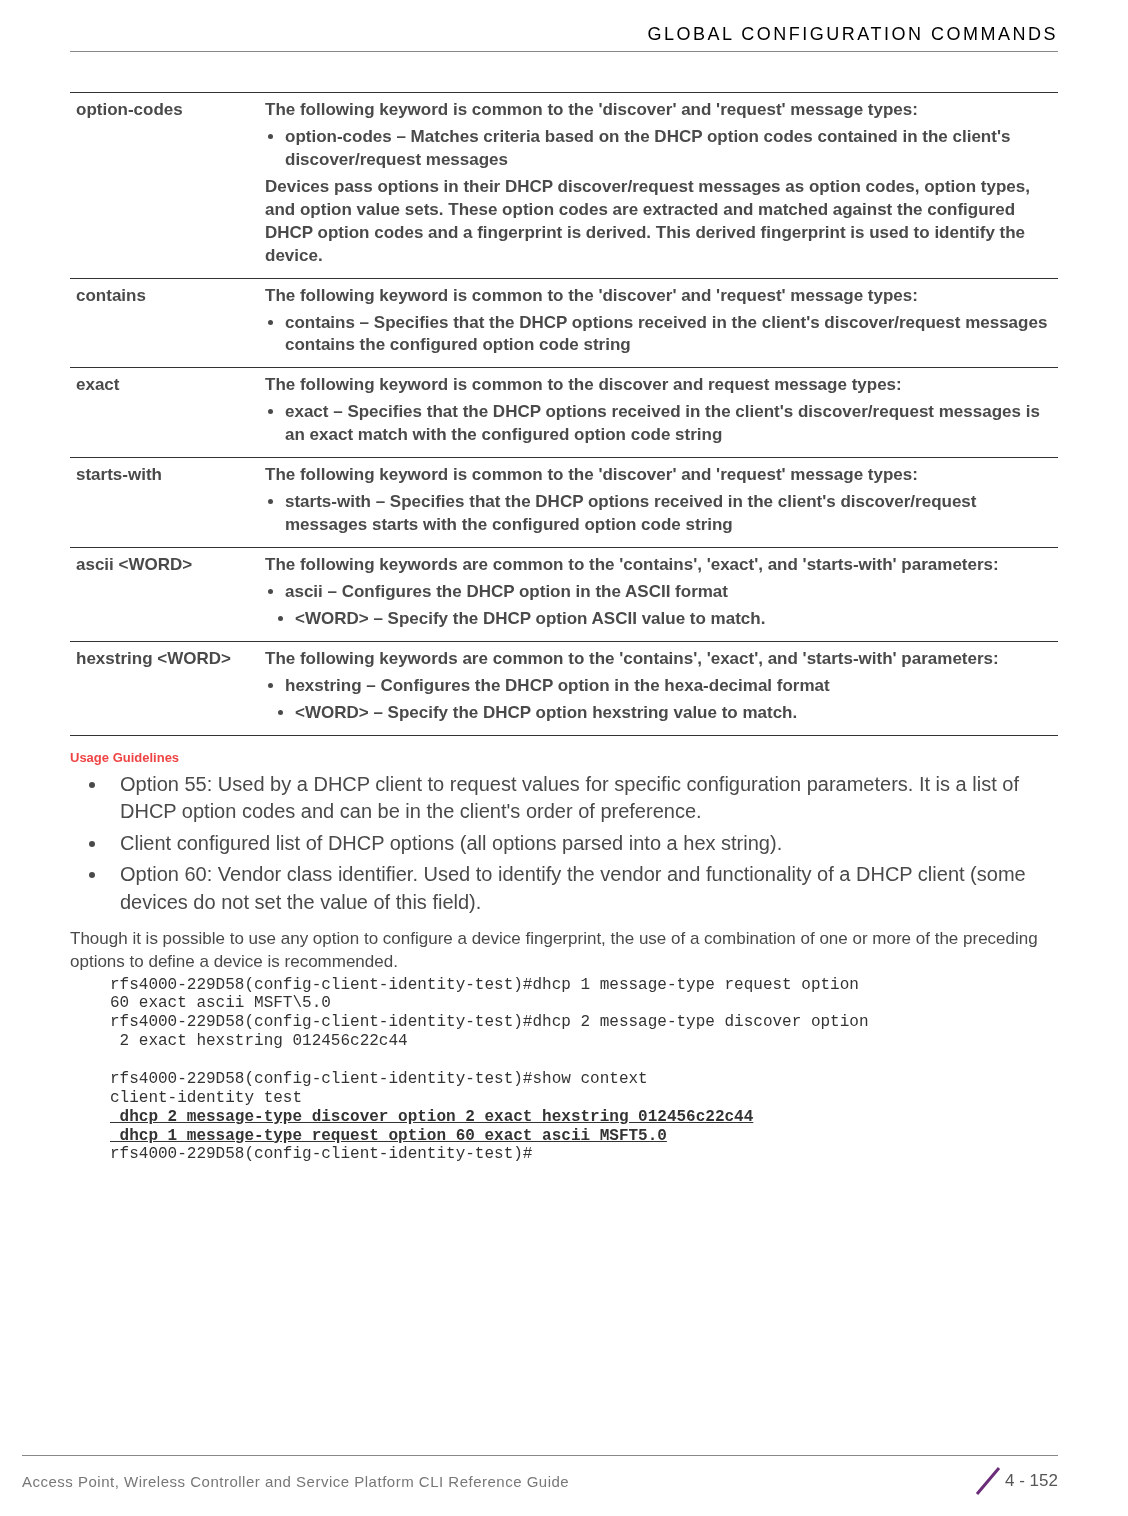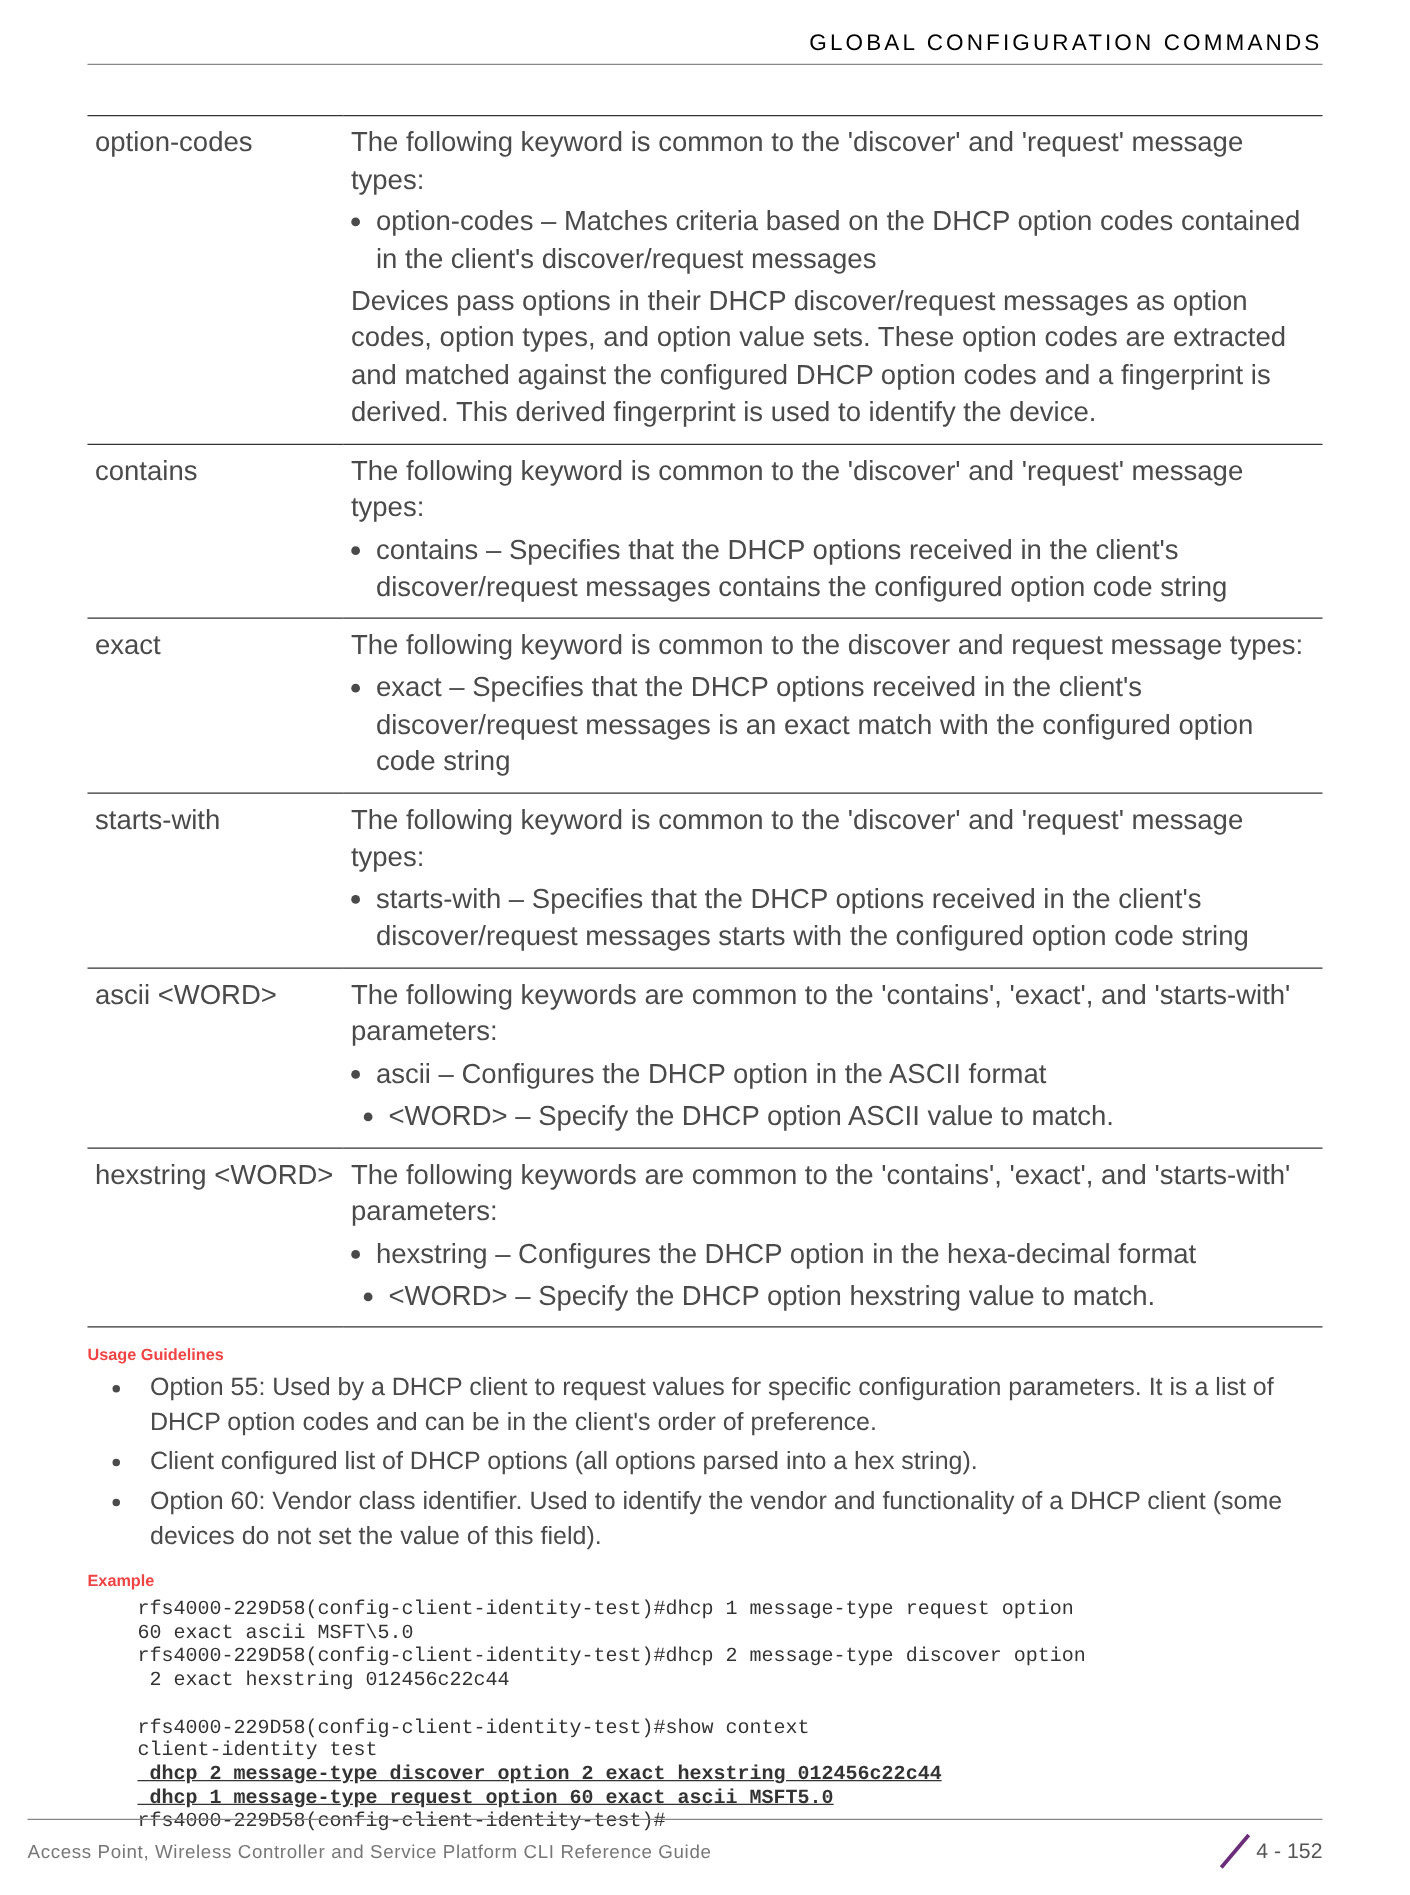--- a/index.html
+++ b/index.html
@@ -25,22 +25,23 @@
     margin-bottom: 6px;
   }
   .header-rule {
     border: none;
     border-top: 1px solid #888;
     margin: 0 0 40px 0;
   }
   table.cmd-table {
     width: 100%;
     border-collapse: collapse;
-    font-size: 22px;
+    font-size: 17px;
     color: #4a4a4a;
+    font-weight: bold;
   }
   table.cmd-table td {
     border-top: 1px solid #333;
     border-bottom: 1px solid #333;
     padding: 6px 8px 6px 6px;
     vertical-align: top;
     line-height: 1.35;
   }
   table.cmd-table td.key {
     width: 175px;
@@ -194,22 +195,22 @@
         </tr>
       </tbody>
   </table>
 
   <div class="section-label">Usage Guidelines</div>
   <ul class="usage-list" id="usage-list">
       <li>Option 55: Used by a DHCP client to request values for specific configuration parameters. It is a list of DHCP option codes and can be in the client's order of preference.</li>
       <li>Client configured list of DHCP options (all options parsed into a hex string).</li>
       <li>Option 60: Vendor class identifier. Used to identify the vendor and functionality of a DHCP client (some devices do not set the value of this field).</li>
     </ul>
-
-  <div class="section-label">Example</div>
+  <div class="body-text" style="margin-top:10px;">Though it is possible to use any option to configure a device fingerprint, the use of a combination of one or more of the preceding options to define a device is recommended.</div>
+
   <div class="code-block" id="code-block"><span>rfs4000-229D58(config-client-identity-test)#dhcp 1 message-type request option</span>
 <span>60 exact ascii MSFT\5.0</span>
 <span>rfs4000-229D58(config-client-identity-test)#dhcp 2 message-type discover option</span>
 <span> 2 exact hexstring 012456c22c44</span>
 <span></span>
 <span>rfs4000-229D58(config-client-identity-test)#show context</span>
 <span>client-identity test</span>
 <span class="bold"> dhcp 2 message-type discover option 2 exact hexstring 012456c22c44</span>
 <span class="bold"> dhcp 1 message-type request option 60 exact ascii MSFT5.0</span>
 <span>rfs4000-229D58(config-client-identity-test)#</span>

